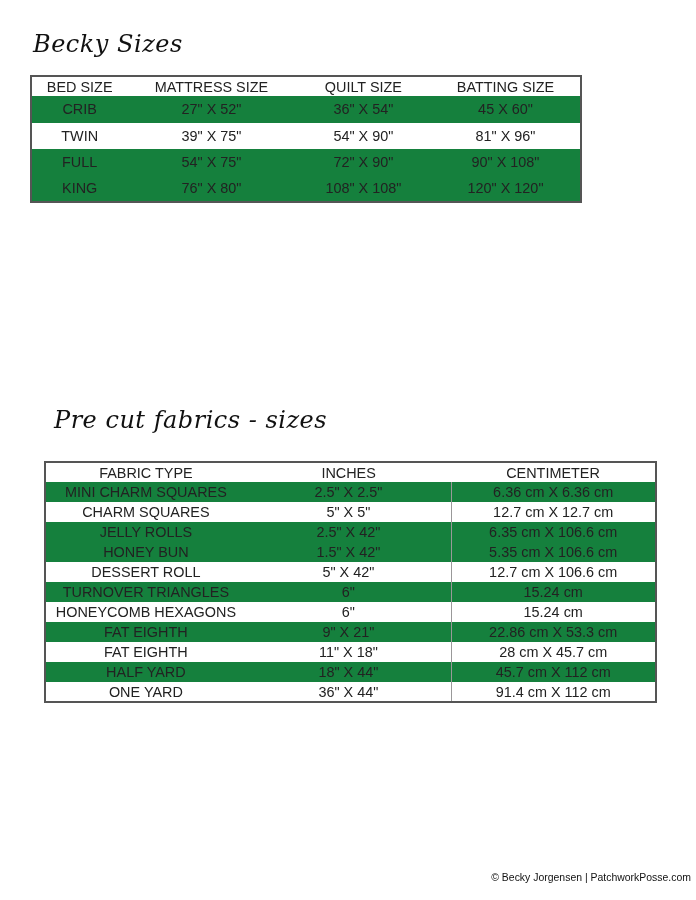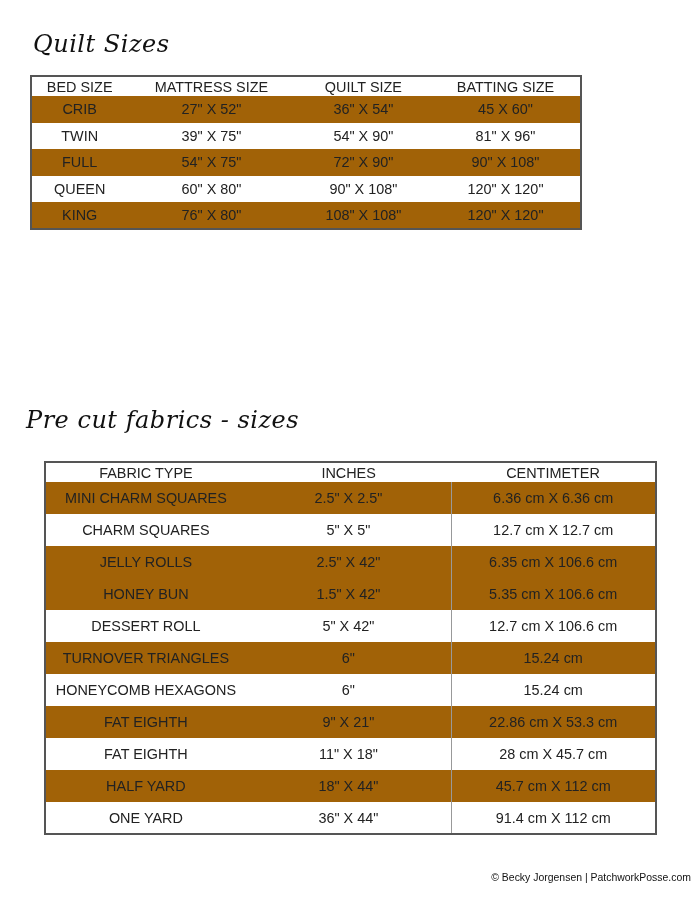--- a/index.html
+++ b/index.html
@@ -1,50 +1,50 @@
 <!DOCTYPE html>
 <html><head>
 <meta charset="utf-8">
 <style>
   html, body { margin:0; padding:0; background:#ffffff; }
   body { width:696px; height:900px; position:relative; overflow:hidden;
          font-family:"Liberation Sans", sans-serif; color:#222; }
   .title { position:absolute; font-family:"DejaVu Serif", serif; font-style:italic;
            font-size:24px; color:#111; letter-spacing:0.5px; }
   #t1 { left:33px; top:30px; }
-  #t2 { left:26px; top:406px;text-align:center; }
+  #t2 { left:54px; top:406px;text-align:center; }
   table { position:absolute; border-collapse:collapse; border:2px solid #555; }
   td, th { font-weight:normal; font-size:15.5px; padding:0; white-space:nowrap;
            color:#222; transform:scaleX(0.93); }
   #q { left:30px; top:75px; width:552px; }
   #q tr { height:26.5px; }
   #q tr.hdr { height:20px; }
   #q td, #q th { text-align:center; }
   #q .c0 { width:96px; }
   #q .c1 { width:170px; }
   #q .c2 { width:136px; }
   #q .c3 { width:150px; }
   #p { left:44px; top:461px; width:613px; }
-  #p tr { height:32px; }
+  #p tr { height:20px; }
   #p tr.hdr { height:20px; }
   #p td, #p th { text-align:center; }
   #p .c0 { width:200px; }
   #p .c1 { width:208px; }
   #p .c2 { width:205px; }
   #p tr:not(.hdr) td.c2 { border-left:1px solid #999; }
-  tr.shade { background:#a16207;margin-top:27px; }
+  tr.shade { background:#15803d;margin-top:27px; }
   tr.plain { background:#ffffff; }
   .footer { position:absolute; left:0; width:696px; top:871px; text-align:right;
             font-size:11px; color:#111; }
   .footer span { display:inline-block; transform:scaleX(0.95); }
 </style>
 </head>
 <body>
 
-<div class="title" id="t1">Quilt Sizes</div>
+<div class="title" id="t1">Becky Sizes</div>
 
 <table id="q">
   <tbody>
       <tr class="hdr plain">
     <th class="c0">BED SIZE</th>
     <th class="c1">MATTRESS SIZE</th>
     <th class="c2">QUILT SIZE</th>
     <th class="c3">BATTING SIZE</th>
   </tr>
   </tbody>
@@ -59,26 +59,20 @@
         <td class="c0">TWIN</td>
         <td class="c1">39" X 75"</td>
         <td class="c2">54" X 90"</td>
         <td class="c3">81" X 96"</td>
       </tr>
       <tr class="shade">
         <td class="c0">FULL</td>
         <td class="c1">54" X 75"</td>
         <td class="c2">72" X 90"</td>
         <td class="c3">90" X 108"</td>
-      </tr>
-      <tr class="plain">
-        <td class="c0">QUEEN</td>
-        <td class="c1">60" X 80"</td>
-        <td class="c2">90" X 108"</td>
-        <td class="c3">120" X 120"</td>
       </tr>
       <tr class="shade">
         <td class="c0">KING</td>
         <td class="c1">76" X 80"</td>
         <td class="c2">108" X 108"</td>
         <td class="c3">120" X 120"</td>
       </tr>
     </tbody>
 </table>
 

